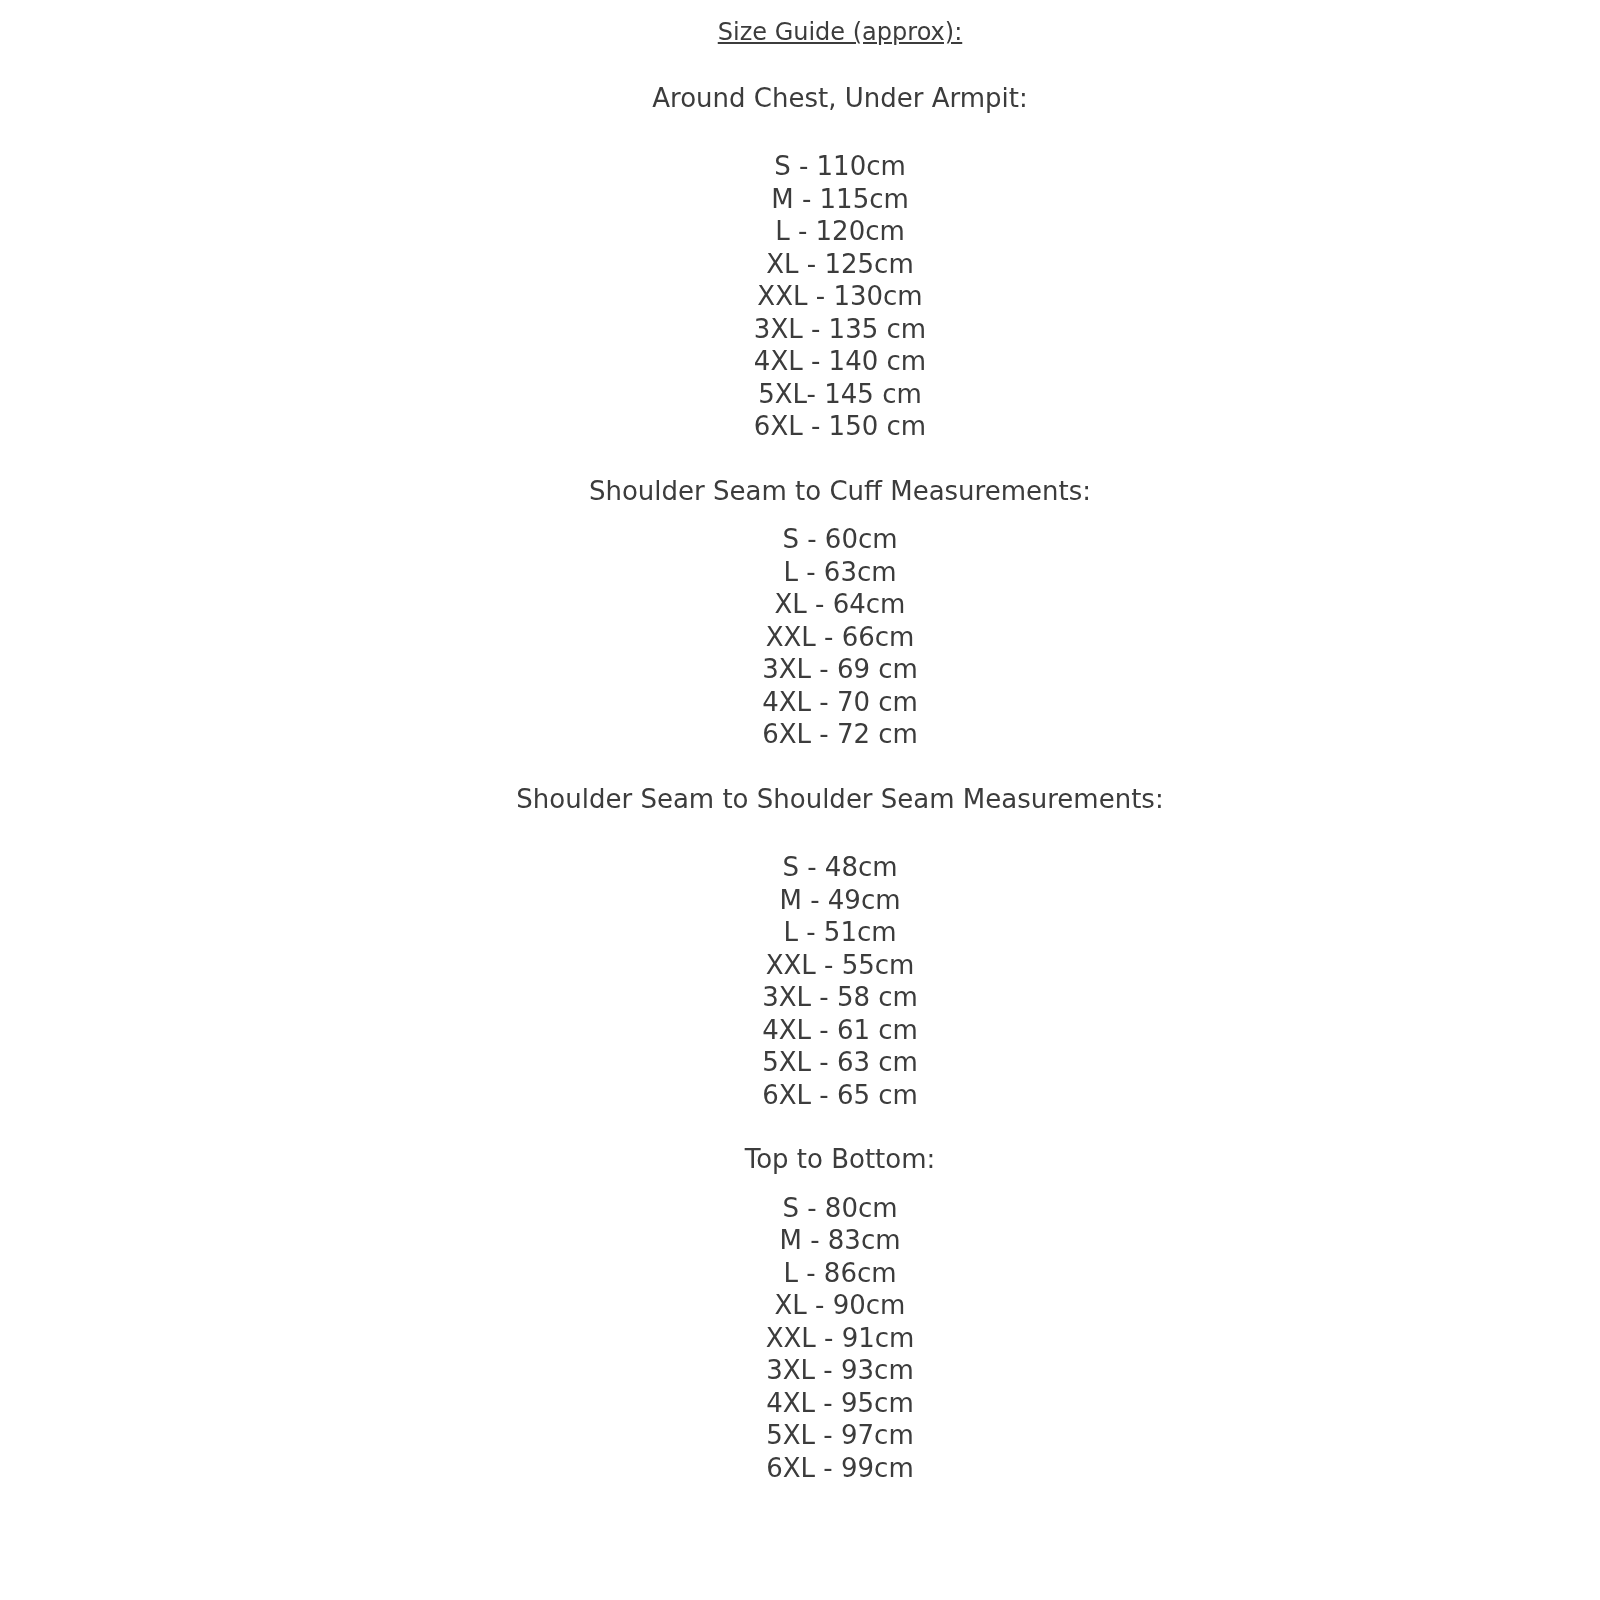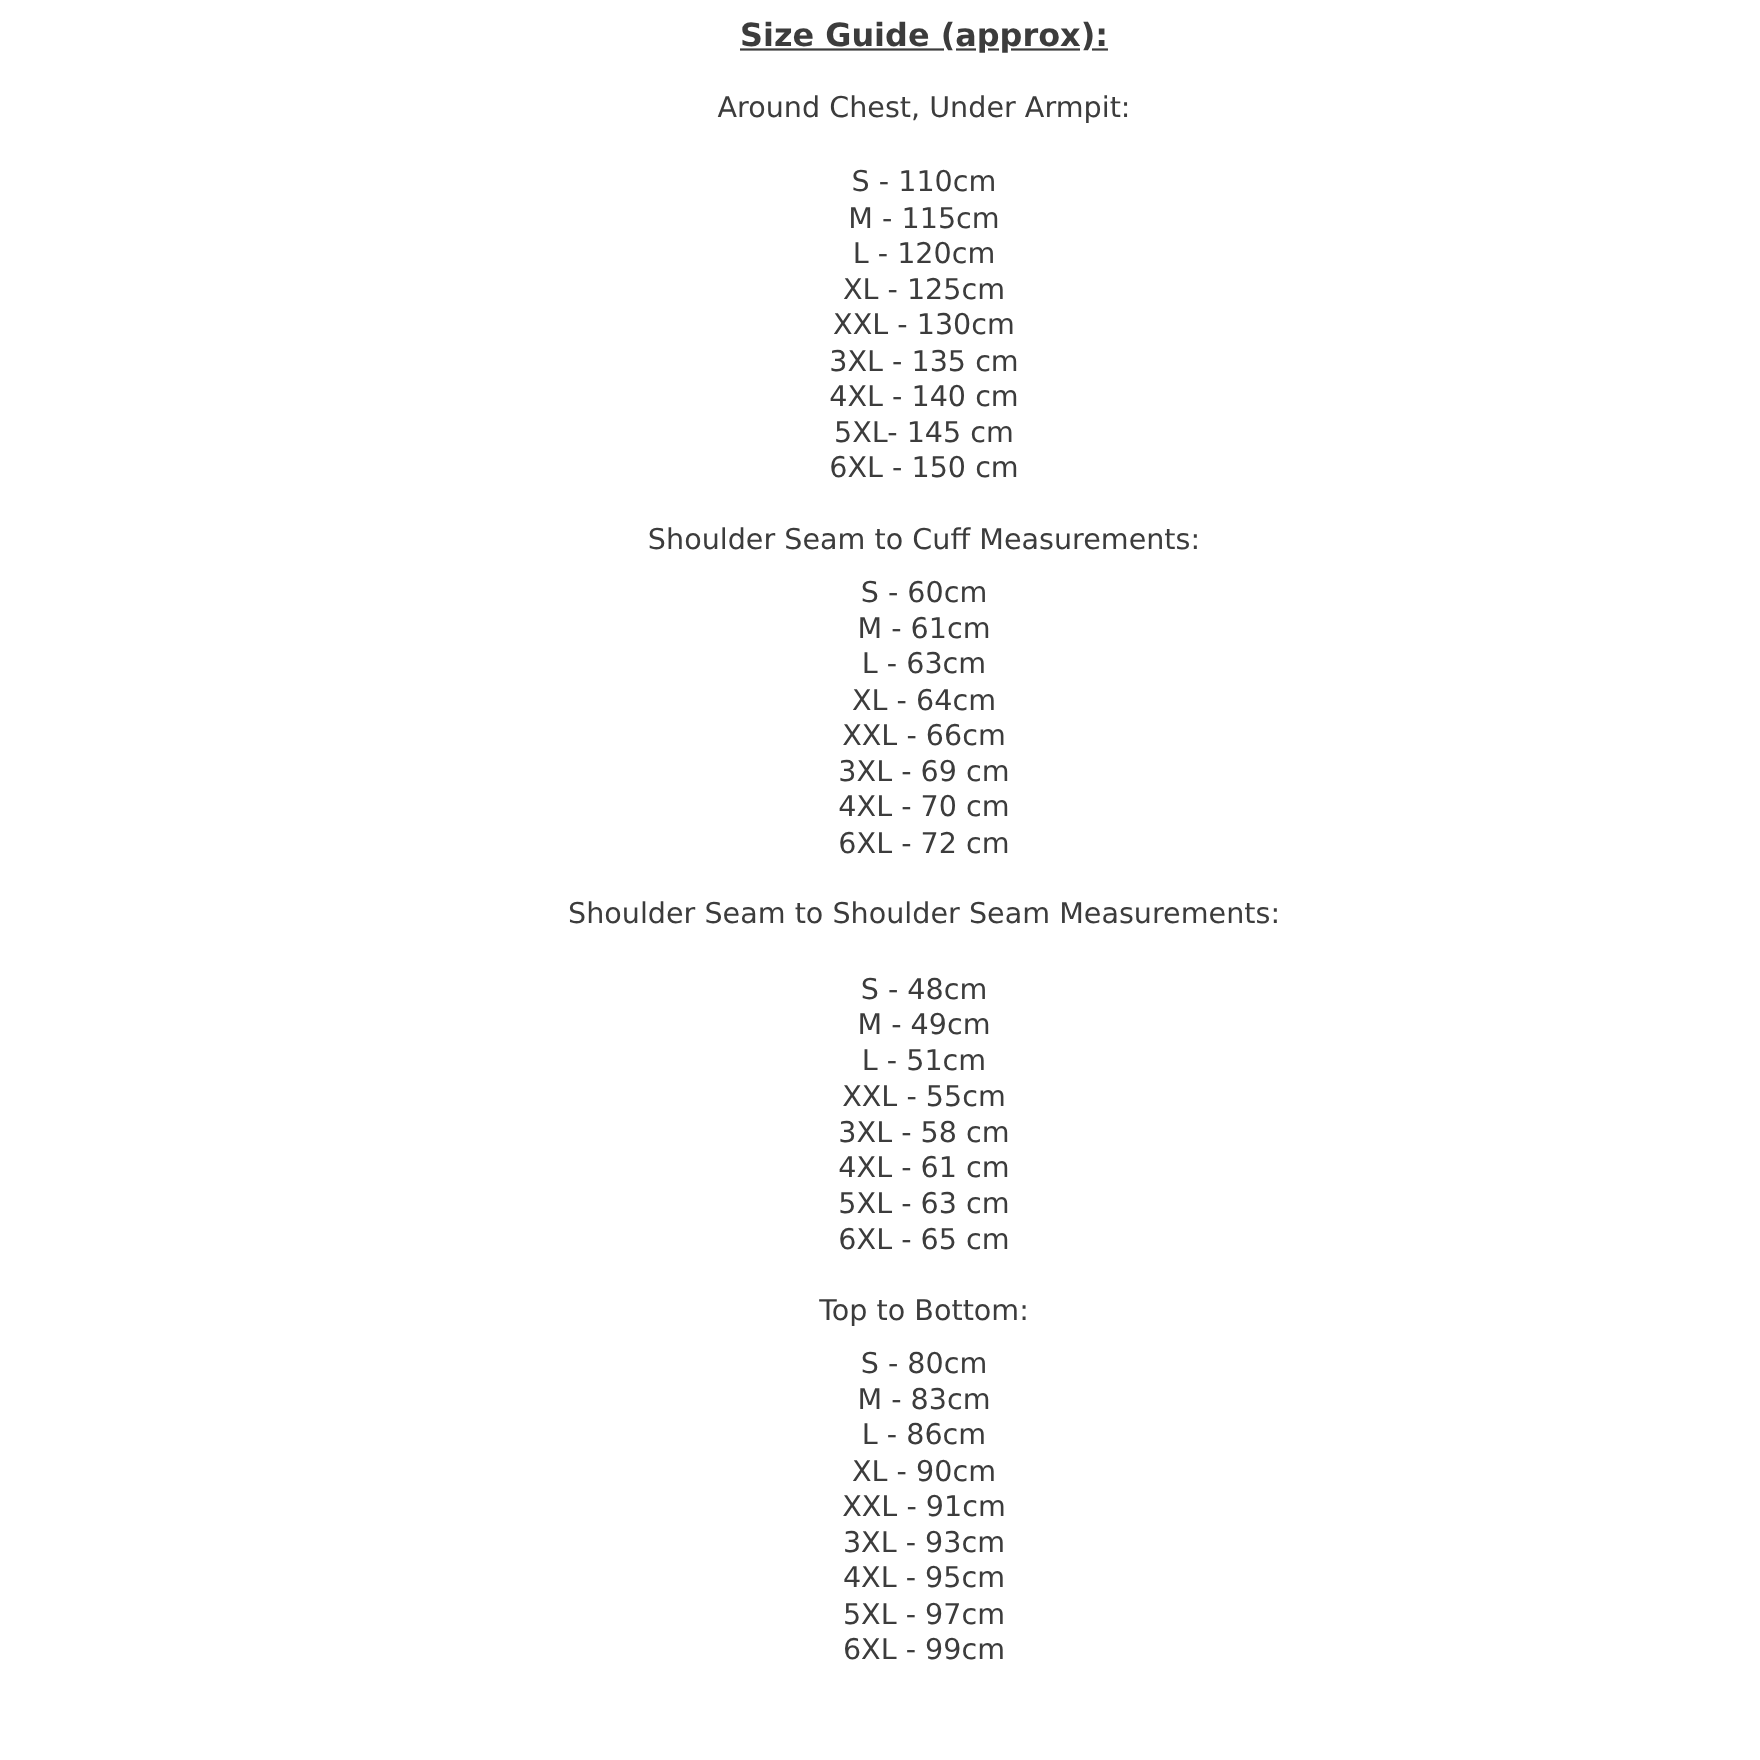--- a/index.html
+++ b/index.html
@@ -16,22 +16,22 @@
     color: #3c3c3c;
     overflow: hidden;
   }
   main.size-guide {
     box-sizing: border-box;
     padding-top: 16px;
     padding-left: 80px; 
     text-align: center;
   }
   .title {
-    font-size: 29px;
-    font-weight: bold;
+    font-size: 24px;
+    font-weight: normal;
     text-decoration: underline;
     margin: 0 0 33px 0;
     text-align: center;
   }
   .sec {
     margin-top: 32px;
   }
   .sec:first-of-type {
     margin-top: 0;
   }
@@ -65,21 +65,20 @@
         <div class="size-row">4XL - 140 cm</div>
         <div class="size-row">5XL- 145 cm</div>
         <div class="size-row">6XL - 150 cm</div>
       </div>
   </section>
 
   <section class="sec">
     <div class="heading">Shoulder Seam to Cuff Measurements:</div>
     <div class="items">
         <div class="size-row">S - 60cm</div>
-        <div class="size-row">M - 61cm</div>
         <div class="size-row">L - 63cm</div>
         <div class="size-row">XL - 64cm</div>
         <div class="size-row">XXL - 66cm</div>
         <div class="size-row">3XL - 69 cm</div>
         <div class="size-row">4XL - 70 cm</div>
         <div class="size-row">6XL - 72 cm</div>
       </div>
   </section>
 
   <section class="sec gap">

